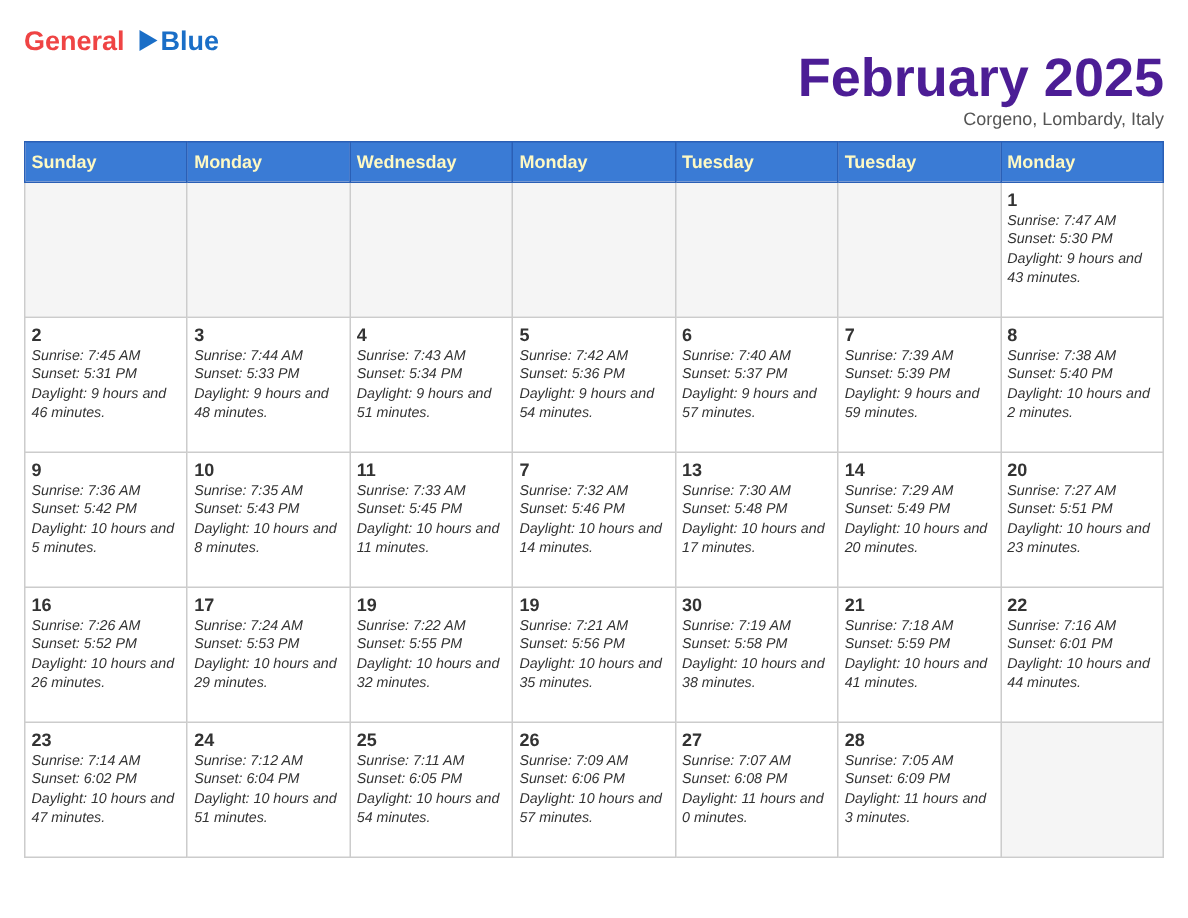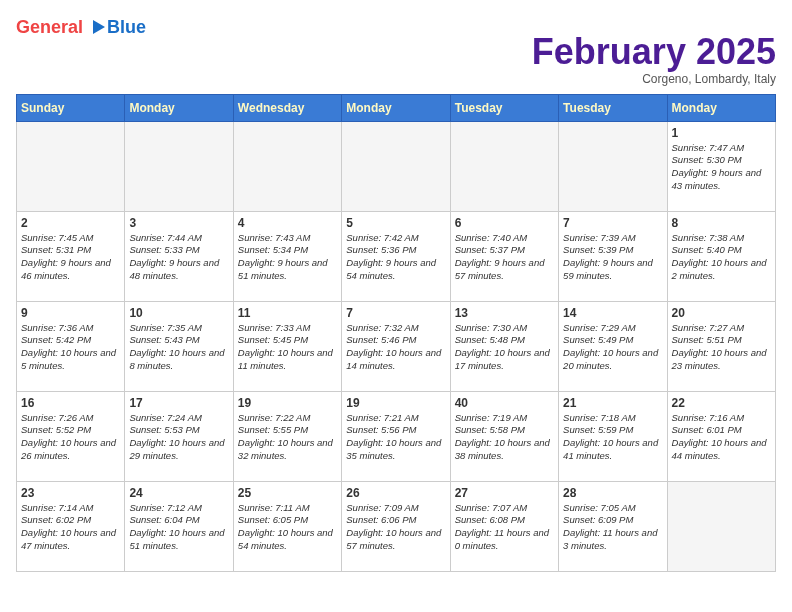--- a/index.html
+++ b/index.html
@@ -208,21 +208,21 @@
         </td>
         <td>
           <span class="day-number">19</span>
           <div class="day-info">Sunrise: 7:22 AM<br>Sunset: 5:55 PM<br>Daylight: 10 hours and 32 minutes.</div>
         </td>
         <td>
           <span class="day-number">19</span>
           <div class="day-info">Sunrise: 7:21 AM<br>Sunset: 5:56 PM<br>Daylight: 10 hours and 35 minutes.</div>
         </td>
         <td>
-          <span class="day-number">40</span>
+          <span class="day-number">30</span>
           <div class="day-info">Sunrise: 7:19 AM<br>Sunset: 5:58 PM<br>Daylight: 10 hours and 38 minutes.</div>
         </td>
         <td>
           <span class="day-number">21</span>
           <div class="day-info">Sunrise: 7:18 AM<br>Sunset: 5:59 PM<br>Daylight: 10 hours and 41 minutes.</div>
         </td>
         <td>
           <span class="day-number">22</span>
           <div class="day-info">Sunrise: 7:16 AM<br>Sunset: 6:01 PM<br>Daylight: 10 hours and 44 minutes.</div>
         </td>

